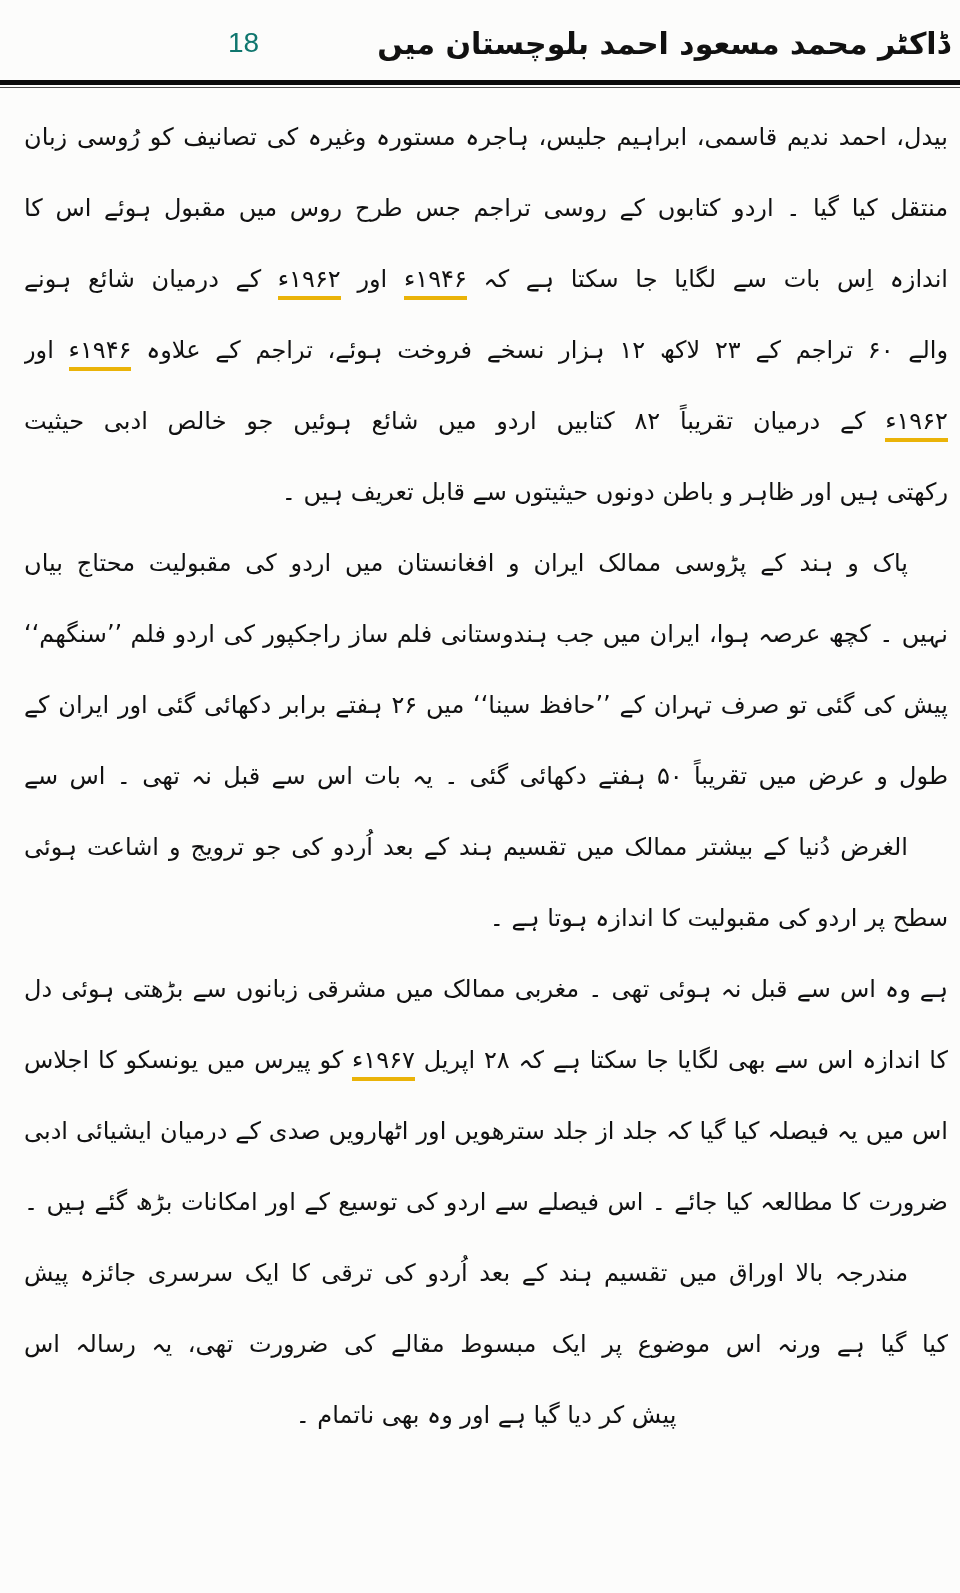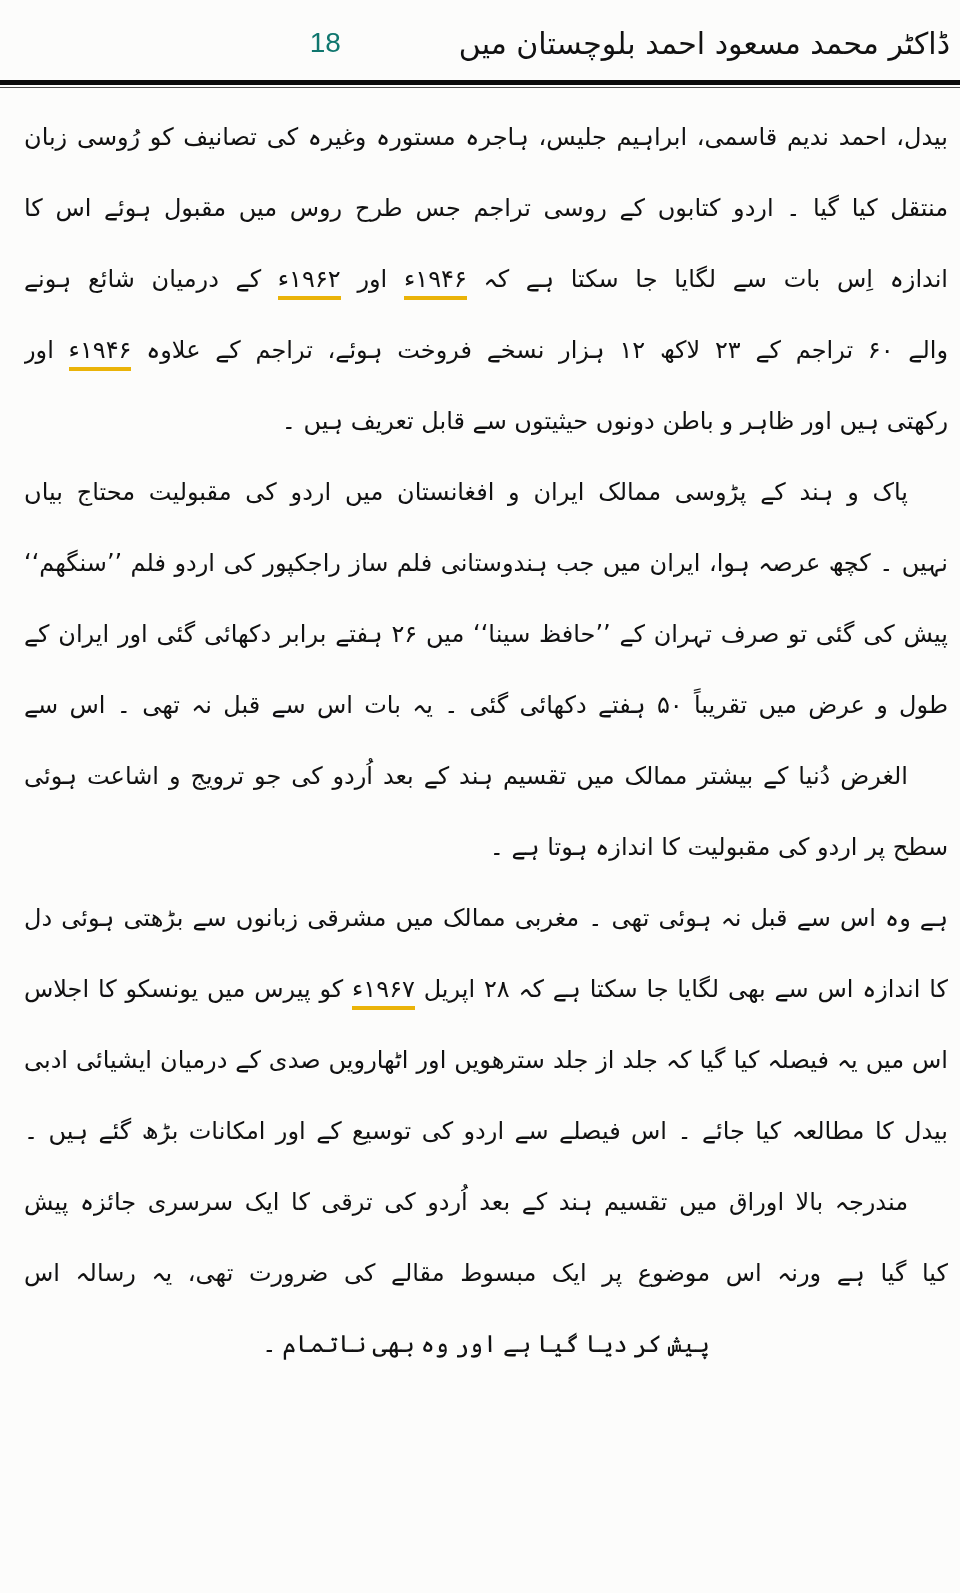--- a/index.html
+++ b/index.html
@@ -23,21 +23,21 @@
   .header {
     display: flex;
     direction: rtl;
     align-items: center;
     gap: 118px;
     height: 58px;
     padding: 0 10px 0 20px;
   }
   .header-title {
     font-size: 30px;
-    font-weight: normal;
+    font-weight: bold;
     letter-spacing: -0.5px;
     white-space: nowrap;
   }
   .page-number {
     font-family: "Liberation Sans", sans-serif;
     font-size: 28px;
     color: #0f766e;
   }
   
   .rule-wrap { margin-top: 8px; }
@@ -57,21 +57,20 @@
     overflow: hidden;
     text-align: right;
   }
   .line.justify {
     text-align: justify;
     text-align-last: justify;
   }
   .line.center {
     text-align: center;
     text-align-last: center;
-    font-family: Liberation Serif, serif;
   }
   .line.indent { padding-right: 40px; }
   .u {
     border-bottom: 4px solid #eab308;
     padding-bottom: 3px;
   }
 </style>
 </head>
 <body>
 
@@ -85,29 +84,30 @@
   <div class="rule-wrap">
     <div class="rule-thick"></div>
     <div class="rule-thin"></div>
   </div>
 
   <div class="body-text">
       <div class="line justify" lang="ur"><span>بیدل، احمد ندیم قاسمی، ابراہیم جلیس، ہاجرہ مستورہ وغیرہ کی تصانیف کو رُوسی زبان میں</span></div>
       <div class="line justify" lang="ur"><span>منتقل کیا گیا ۔ اردو کتابوں کے روسی تراجم جس طرح روس میں مقبول ہوئے اس کا</span></div>
       <div class="line justify" lang="ur"><span>اندازہ اِس بات سے لگایا جا سکتا ہے کہ </span><span class="u">۱۹۴۶ء</span><span> اور </span><span class="u">۱۹۶۲ء</span><span> کے درمیان شائع ہونے</span></div>
       <div class="line justify" lang="ur"><span>والے ۶۰ تراجم کے ۲۳ لاکھ ۱۲ ہزار نسخے فروخت ہوئے، تراجم کے علاوہ </span><span class="u">۱۹۴۶ء</span><span> اور</span></div>
+      <div class="line justify" lang="ur"><span class="u">۱۹۶۲ء</span><span> کے درمیان تقریباً ۸۲ کتابیں اردو میں شائع ہوئیں جو خالص ادبی حیثیت</span></div>
       <div class="line right" lang="ur"><span>رکھتی ہیں اور ظاہر و باطن دونوں حیثیتوں سے قابل تعریف ہیں ۔</span></div>
       <div class="line justify indent" lang="ur"><span>پاک و ہند کے پڑوسی ممالک ایران و افغانستان میں اردو کی مقبولیت محتاج بیاں</span></div>
       <div class="line justify" lang="ur"><span>نہیں ۔ کچھ عرصہ ہوا، ایران میں جب ہندوستانی فلم ساز راجکپور کی اردو فلم ’’سنگھم‘‘</span></div>
       <div class="line justify" lang="ur"><span>پیش کی گئی تو صرف تہران کے ’’حافظ سینا‘‘ میں ۲۶ ہفتے برابر دکھائی گئی اور ایران کے</span></div>
       <div class="line justify" lang="ur"><span>طول و عرض میں تقریباً ۵۰ ہفتے دکھائی گئی ۔ یہ بات اس سے قبل نہ تھی ۔ اس سے عوامی</span></div>
       <div class="line justify indent" lang="ur"><span>الغرض دُنیا کے بیشتر ممالک میں تقسیم ہند کے بعد اُردو کی جو ترویج و اشاعت ہوئی</span></div>
       <div class="line right" lang="ur"><span>سطح پر اردو کی مقبولیت کا اندازہ ہوتا ہے ۔</span></div>
       <div class="line justify" lang="ur"><span>ہے وہ اس سے قبل نہ ہوئی تھی ۔ مغربی ممالک میں مشرقی زبانوں سے بڑھتی ہوئی دل چسپی</span></div>
       <div class="line justify" lang="ur"><span>کا اندازہ اس سے بھی لگایا جا سکتا ہے کہ ۲۸ اپریل </span><span class="u">۱۹۶۷ء</span><span> کو پیرس میں یونسکو کا اجلاس ہوا</span></div>
       <div class="line justify" lang="ur"><span>اس میں یہ فیصلہ کیا گیا کہ جلد از جلد سترھویں اور اٹھارویں صدی کے درمیان ایشیائی ادبی</span></div>
-      <div class="line justify" lang="ur"><span>بیدل کا مطالعہ کیا جائے ۔ اس فیصلے سے اردو کی توسیع کے اور امکانات بڑھ گئے ہیں ۔</span></div>
+      <div class="line justify" lang="ur"><span>ضرورت کا مطالعہ کیا جائے ۔ اس فیصلے سے اردو کی توسیع کے اور امکانات بڑھ گئے ہیں ۔</span></div>
       <div class="line justify indent" lang="ur"><span>مندرجہ بالا اوراق میں تقسیم ہند کے بعد اُردو کی ترقی کا ایک سرسری جائزہ پیش</span></div>
       <div class="line justify" lang="ur"><span>کیا گیا ہے ورنہ اس موضوع پر ایک مبسوط مقالے کی ضرورت تھی، یہ رسالہ اس</span></div>
       <div class="line center" lang="ur"><span>پیش کر دیا گیا ہے اور وہ بھی ناتمام ۔</span></div>
     </div>
 
 </div>
 
 </body></html>

